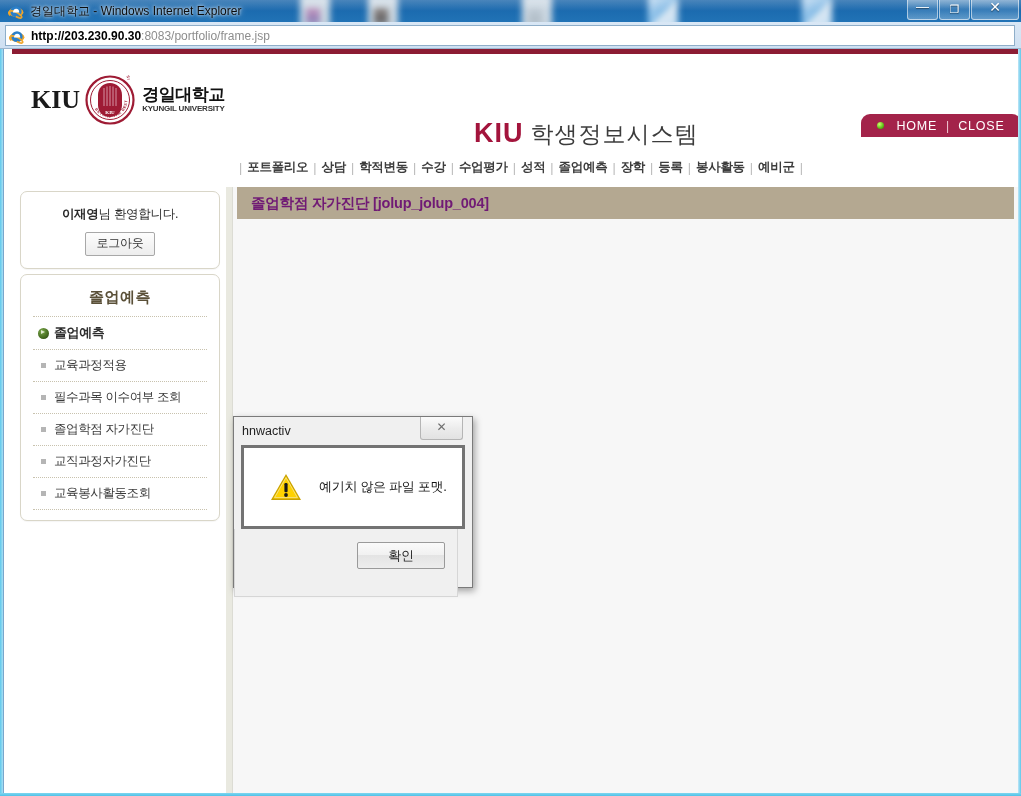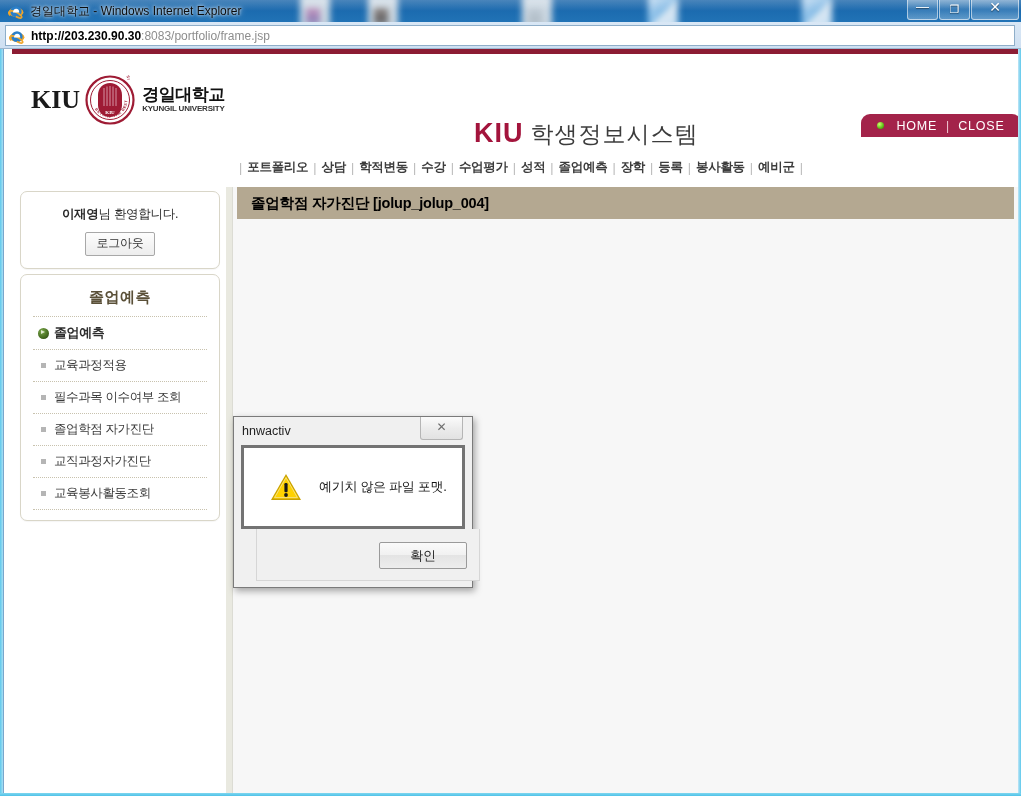--- a/index.html
+++ b/index.html
@@ -273,21 +273,21 @@
   #nav .bar { color: #b9b9b9; margin: 0 5px; font-weight: normal; }
   #nav .item { letter-spacing: -0.3px; }
 
   
   #content-title {
     position: absolute;
     left: 233px; top: 138px;
     width: 777px;
     height: 32px;
     background: #b4a891;
-    color: #000000;
+    color: #701a75;
     font-size: 14.5px;
     font-weight: bold;
     display: flex;
     align-items: center;
     padding-left: 14px;
     box-sizing: border-box;
     letter-spacing: -0.2px;
   }
 
   
@@ -461,23 +461,23 @@
     position: relative;
   }
   #dlg-message {
     margin-left: 17px;
     font-size: 13px;
     color: #141414;
     letter-spacing: -0.3px;
   }
   #dlg-footer {
     position: absolute;
-    left: 22px; top: 112px;
+    left: 0; top: 112px;
     width: 224px;
-    height: 52px;
+    height: 68px;
     background: #f0f0f0;
     border: 1px solid #d6d6d6;
     border-top: none;
     box-sizing: border-box;
   }
   #dlg-ok {
     position: absolute;
     right: 12px; top: 13px;
     width: 86px; height: 25px;
     background: linear-gradient(to bottom, #fafafa 0%, #f1f1f1 48%, #e4e4e4 50%, #ededed 100%);

